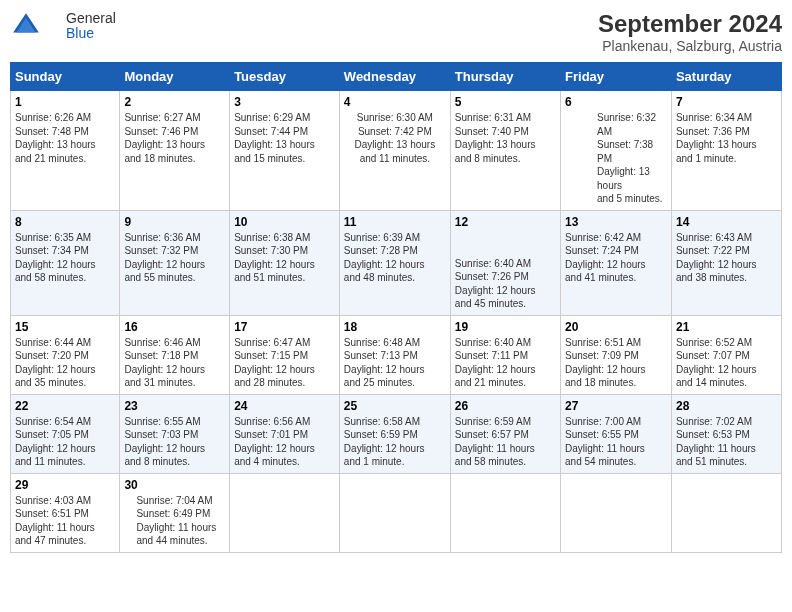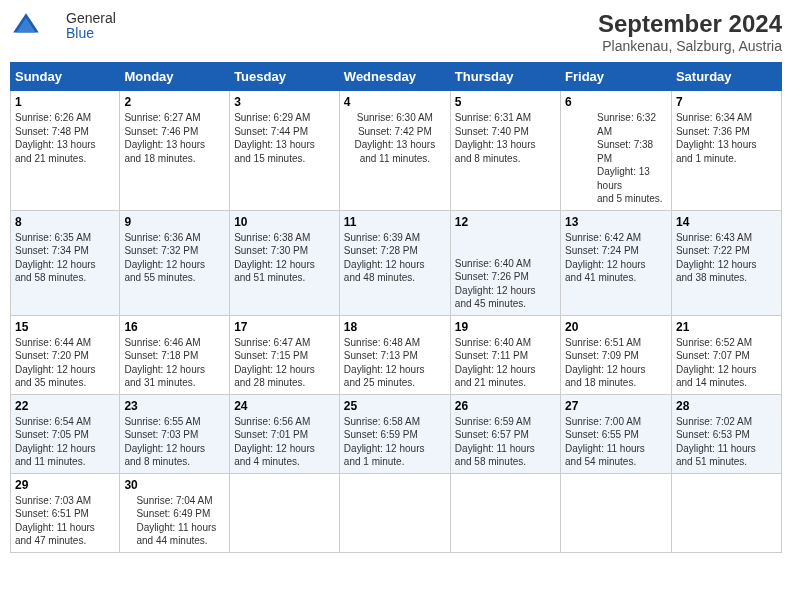--- a/index.html
+++ b/index.html
@@ -325,21 +325,21 @@
           <span class="day-num">28</span>
           <div class="day-info" style="white-space: pre-line;">Sunrise: 7:02 AM
 Sunset: 6:53 PM
 Daylight: 11 hours
 and 51 minutes.</div>
         </td>
       </tr>
       <tr>
         <td>
           <span class="day-num">29</span>
-          <div class="day-info" style="white-space: pre-line;">Sunrise: 7:03 AM
+          <div class="day-info" style="white-space: pre-line;">Sunrise: 4:03 AM
 Sunset: 6:51 PM
 Daylight: 11 hours
 and 47 minutes.</div>
         </td>
         <td>
           <span class="day-num">30</span>
           <div class="day-info" style="white-space: pre-line; margin-left: 12px;">Sunrise: 7:04 AM
 Sunset: 6:49 PM
 Daylight: 11 hours
 and 44 minutes.</div>

